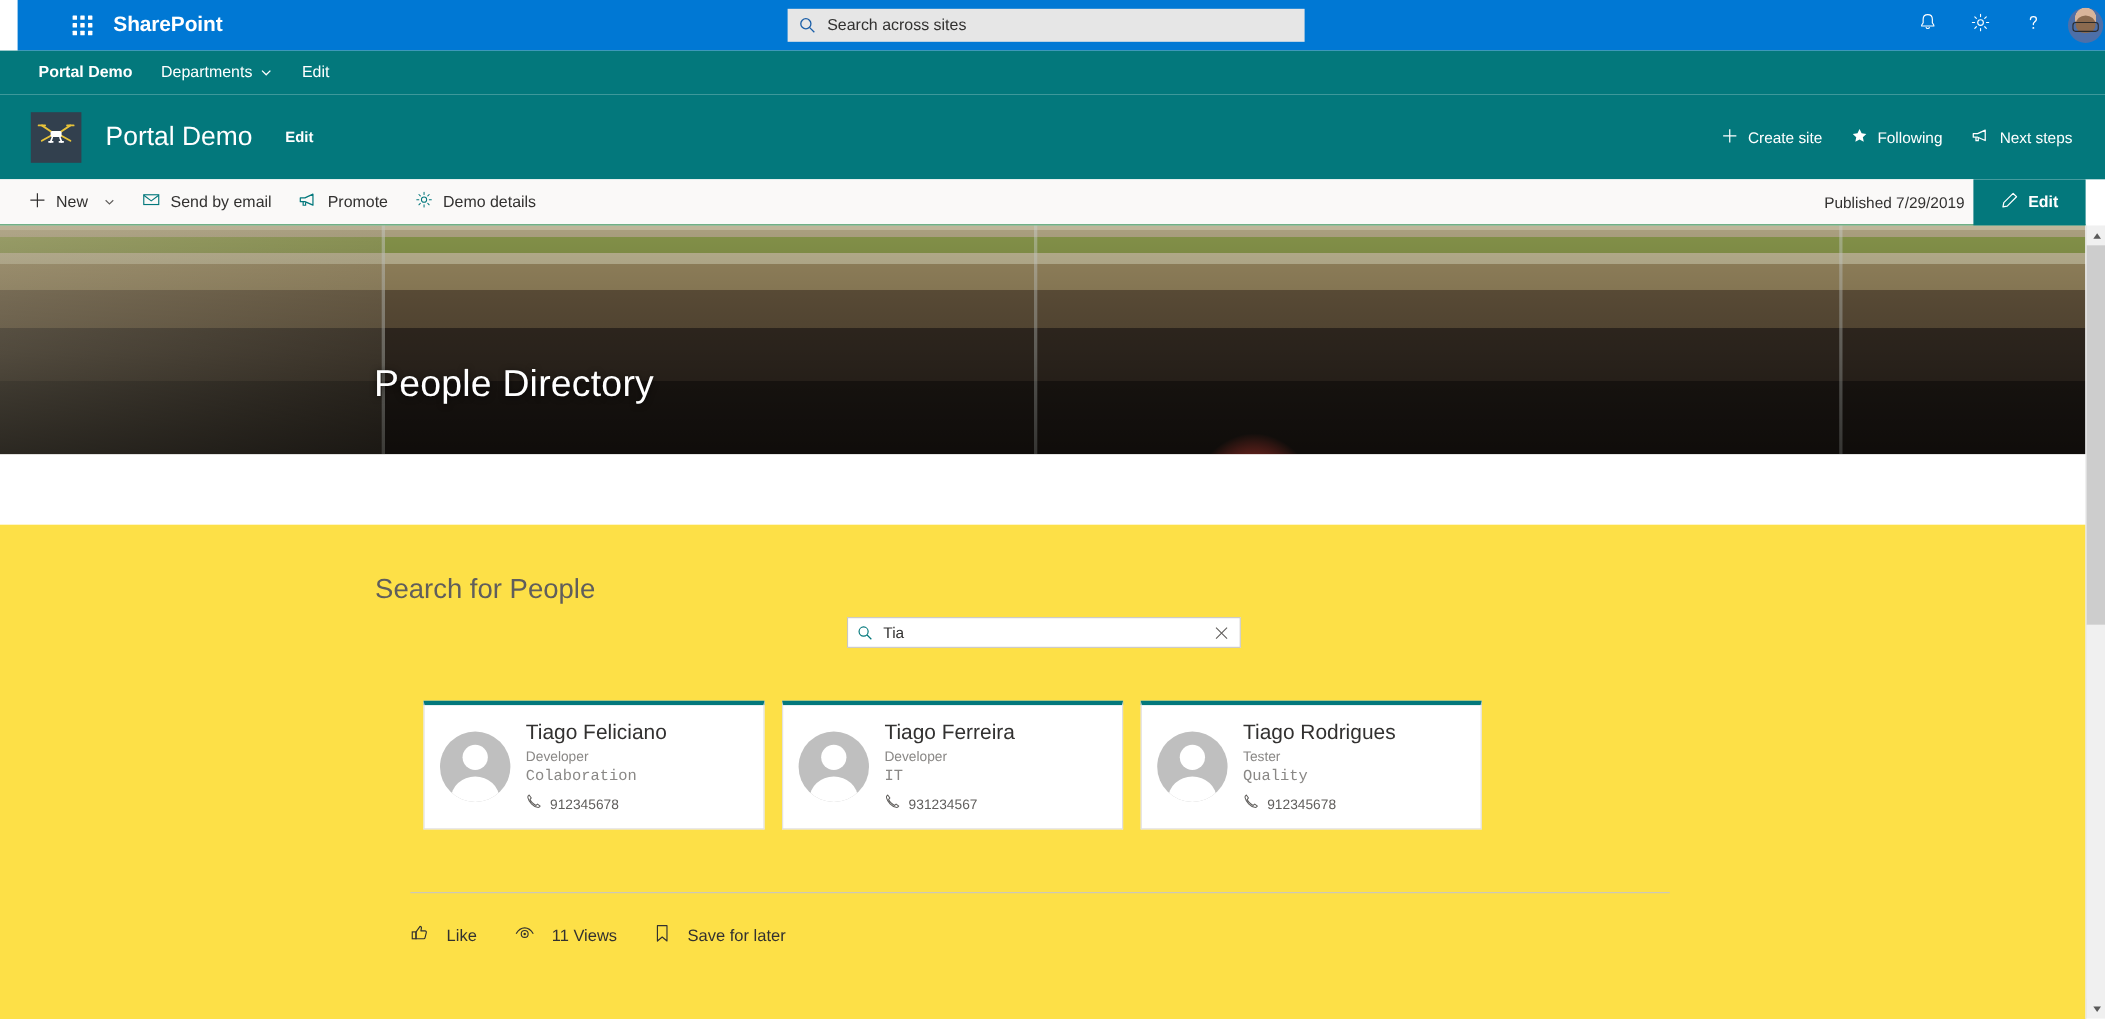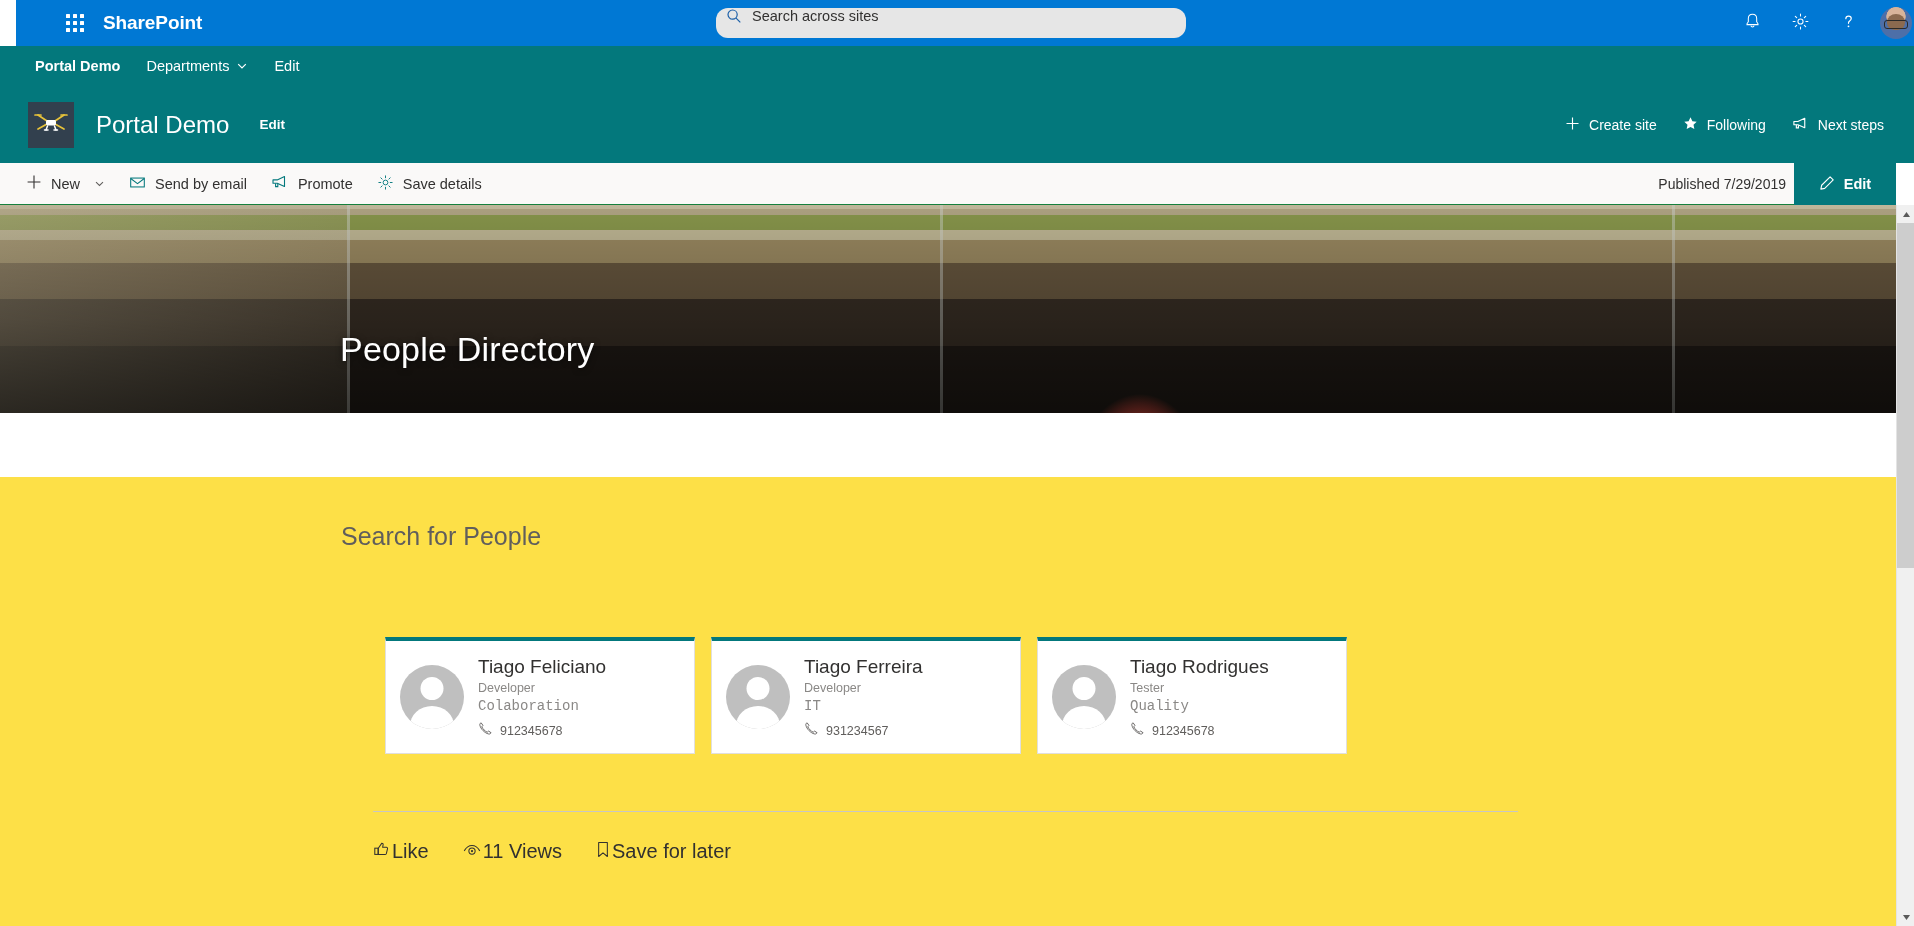--- a/index.html
+++ b/index.html
@@ -31,24 +31,23 @@
   }
   .waffle-grid i { background: #ffffff; border-radius: 0.5px; display: block; width: 4px; height: 4px; }
   .suite-brand {
     color: #fff; font-size: 19px; font-weight: bold;
     letter-spacing: -0.1px; margin-left: 4px; cursor: pointer;
   }
   .suite-search {
     position: absolute; left: 700px; top: 8px;
     width: 470px; height: 30px;
     background: #e6e6e6;
-    display: flex; align-items: flex-start;
+    display: flex; align-items: center;
     padding: 0 10px;
     cursor: text;
-    border-radius: 12px;
   }
   .suite-search .mag { margin-right: 10px; display: flex; }
   .suite-search-ph { color: #323130; font-size: 14.5px; }
   .suite-right {
     position: absolute; right: 0; top: 0; height: 46px;
     display: flex; align-items: center; gap: 0px; padding-right: 10px;
   }
   .suite-icon-btn {
     width: 48px; height: 46px;
     display: flex; align-items: center; justify-content: center;
@@ -271,22 +270,22 @@
   
   .divider {
     position: absolute; left: 373px; top: 334px;
     width: 1145px; height: 1px; background: #c8c6c4;
   }
   .page-actions {
     position: absolute; left: 373px; top: 363px;
     display: flex; align-items: center; gap: 34px;
   }
   .page-action {
-    display: flex; align-items: center; gap: 2px;
-    color: #323130; font-size: 20px; cursor: pointer;
+    display: flex; align-items: center; gap: 16px;
+    color: #323130; font-size: 15px; cursor: pointer;
   }
 
   
   .scrollbar {
     position: absolute; right: 0; top: 205px;
     width: 18px; height: 721px;
     background: #f0f0f0; border-left: 1px solid #e4e4e4;
   }
   .sb-arrow {
     width: 18px; height: 18px;
@@ -467,21 +466,21 @@
     </span>
     <span>Promote</span>
   </div>
   <div class="cmd-item">
     <span>
       <svg width="17" height="17" viewBox="0 0 20 20">
           <circle cx="10" cy="10" r="2.8" fill="none" stroke="#03787c" stroke-width="1.1"></circle>
           <path d="M10 2.2v2.2M10 15.6v2.2M2.2 10h2.2M15.6 10h2.2M4.5 4.5L6 6M14 14l1.5 1.5M15.5 4.5L14 6M6 14l-1.5 1.5" stroke="#03787c" stroke-width="1.1" stroke-linecap="round"></path>
         </svg>
     </span>
-    <span>Save details</span>
+    <span>Demo details</span>
   </div>
 
   <div class="cmd-right">
     <div class="published">Published 7/29/2019</div>
     <div class="edit-btn">
       <span>
         <svg width="16" height="16" viewBox="0 0 17 17">
             <path d="M11.8 1.9l3.3 3.3-9 9-4.1.8.8-4.1z" fill="none" stroke="#fff" stroke-width="1.2" stroke-linejoin="round"></path>
           </svg>
       </span>
@@ -497,20 +496,34 @@
   <div class="hero-glass-line2"></div>
   <div class="hero-glass-line3"></div>
   <div class="hero-photo-overlay"></div>
   <div class="hero-title">People Directory</div>
 </div>
 
 <div class="canvas">
 
   <div class="section-title">Search for People</div>
 
+  <div class="search-box">
+    <span class="mag-teal">
+      <svg width="15" height="15" viewBox="0 0 16 16">
+          <circle cx="6.5" cy="6.5" r="4.4" fill="none" stroke="#03787c" stroke-width="1.15"></circle>
+          <line x1="9.9" y1="9.9" x2="14" y2="14" stroke="#03787c" stroke-width="1.15"></line>
+        </svg>
+    </span>
+    <span class="search-val">Tia</span>
+    <span class="search-clear">
+      <svg width="13" height="13" viewBox="0 0 14 14">
+          <path d="M1.6 1.6l10.8 10.8M12.4 1.6L1.6 12.4" stroke="#605e5c" stroke-width="1.05"></path>
+        </svg>
+    </span>
+  </div>
 
   <div class="cards">
 
     <div class="person-card">
       <div class="person-photo"></div>
       <div class="person-info">
         <div class="person-name">Tiago Feliciano</div>
         <div class="person-role">Developer</div>
         <div class="person-dept">Colaboration</div>
         <div class="person-phone">

